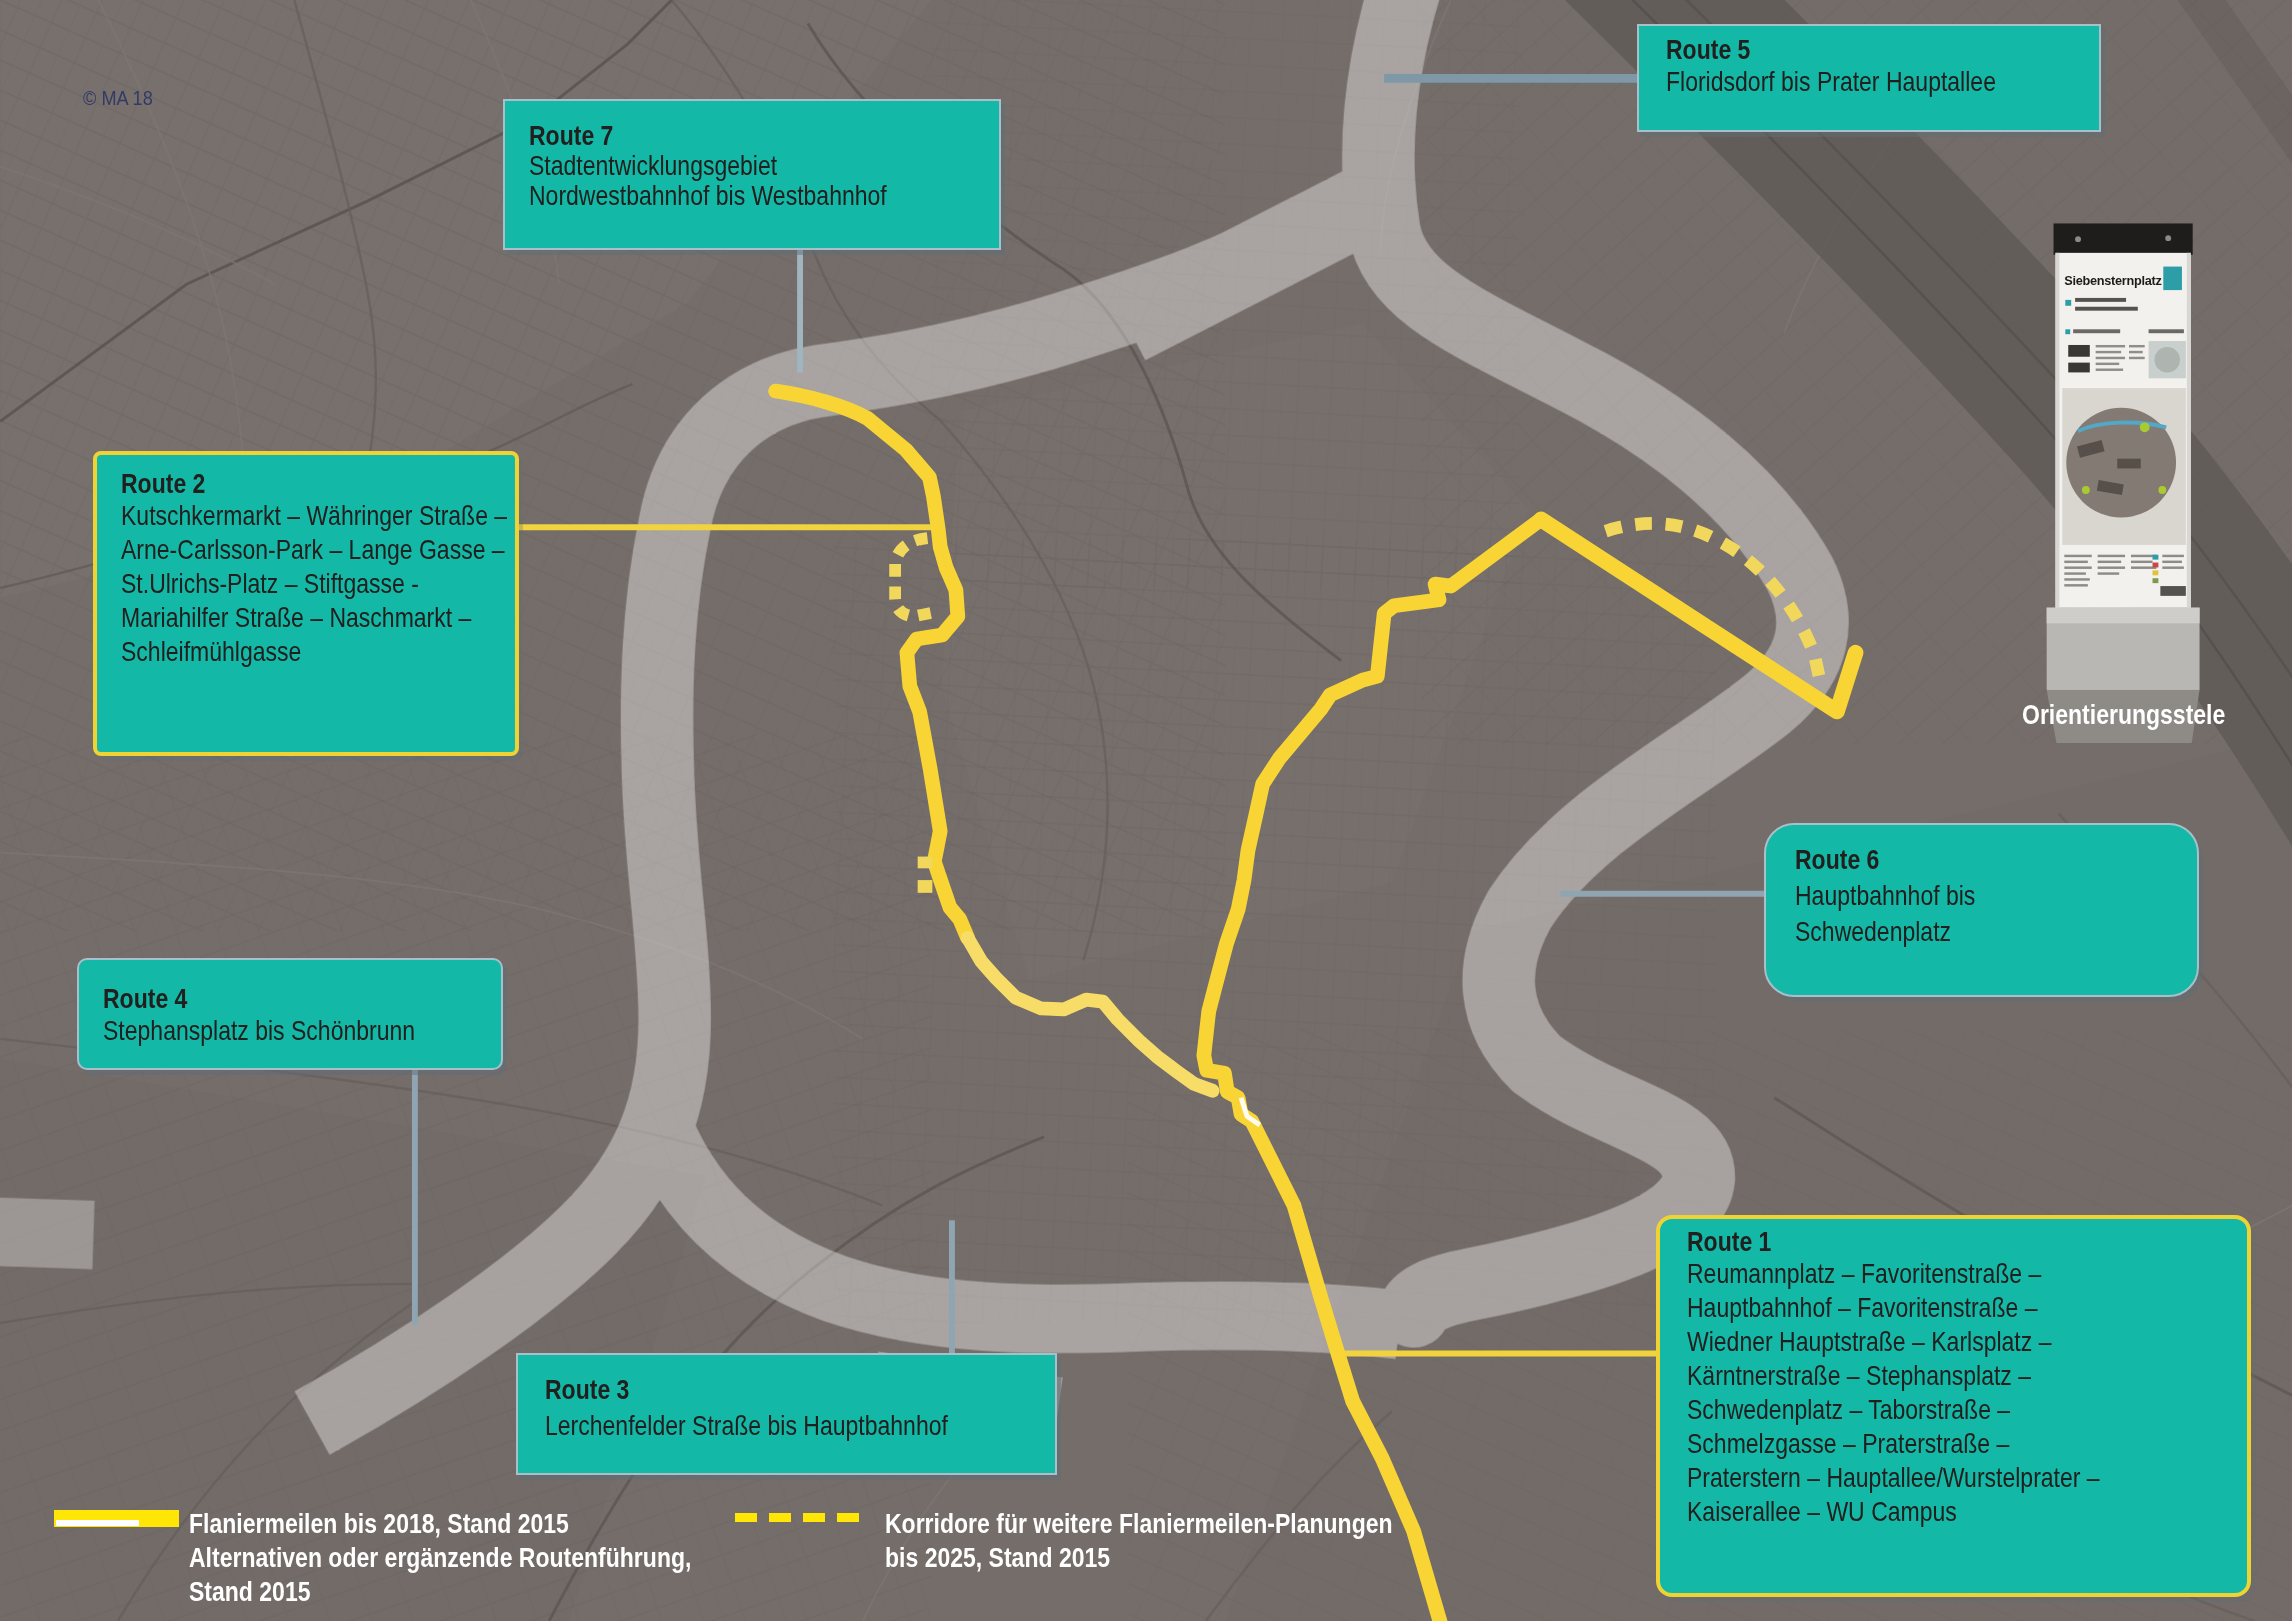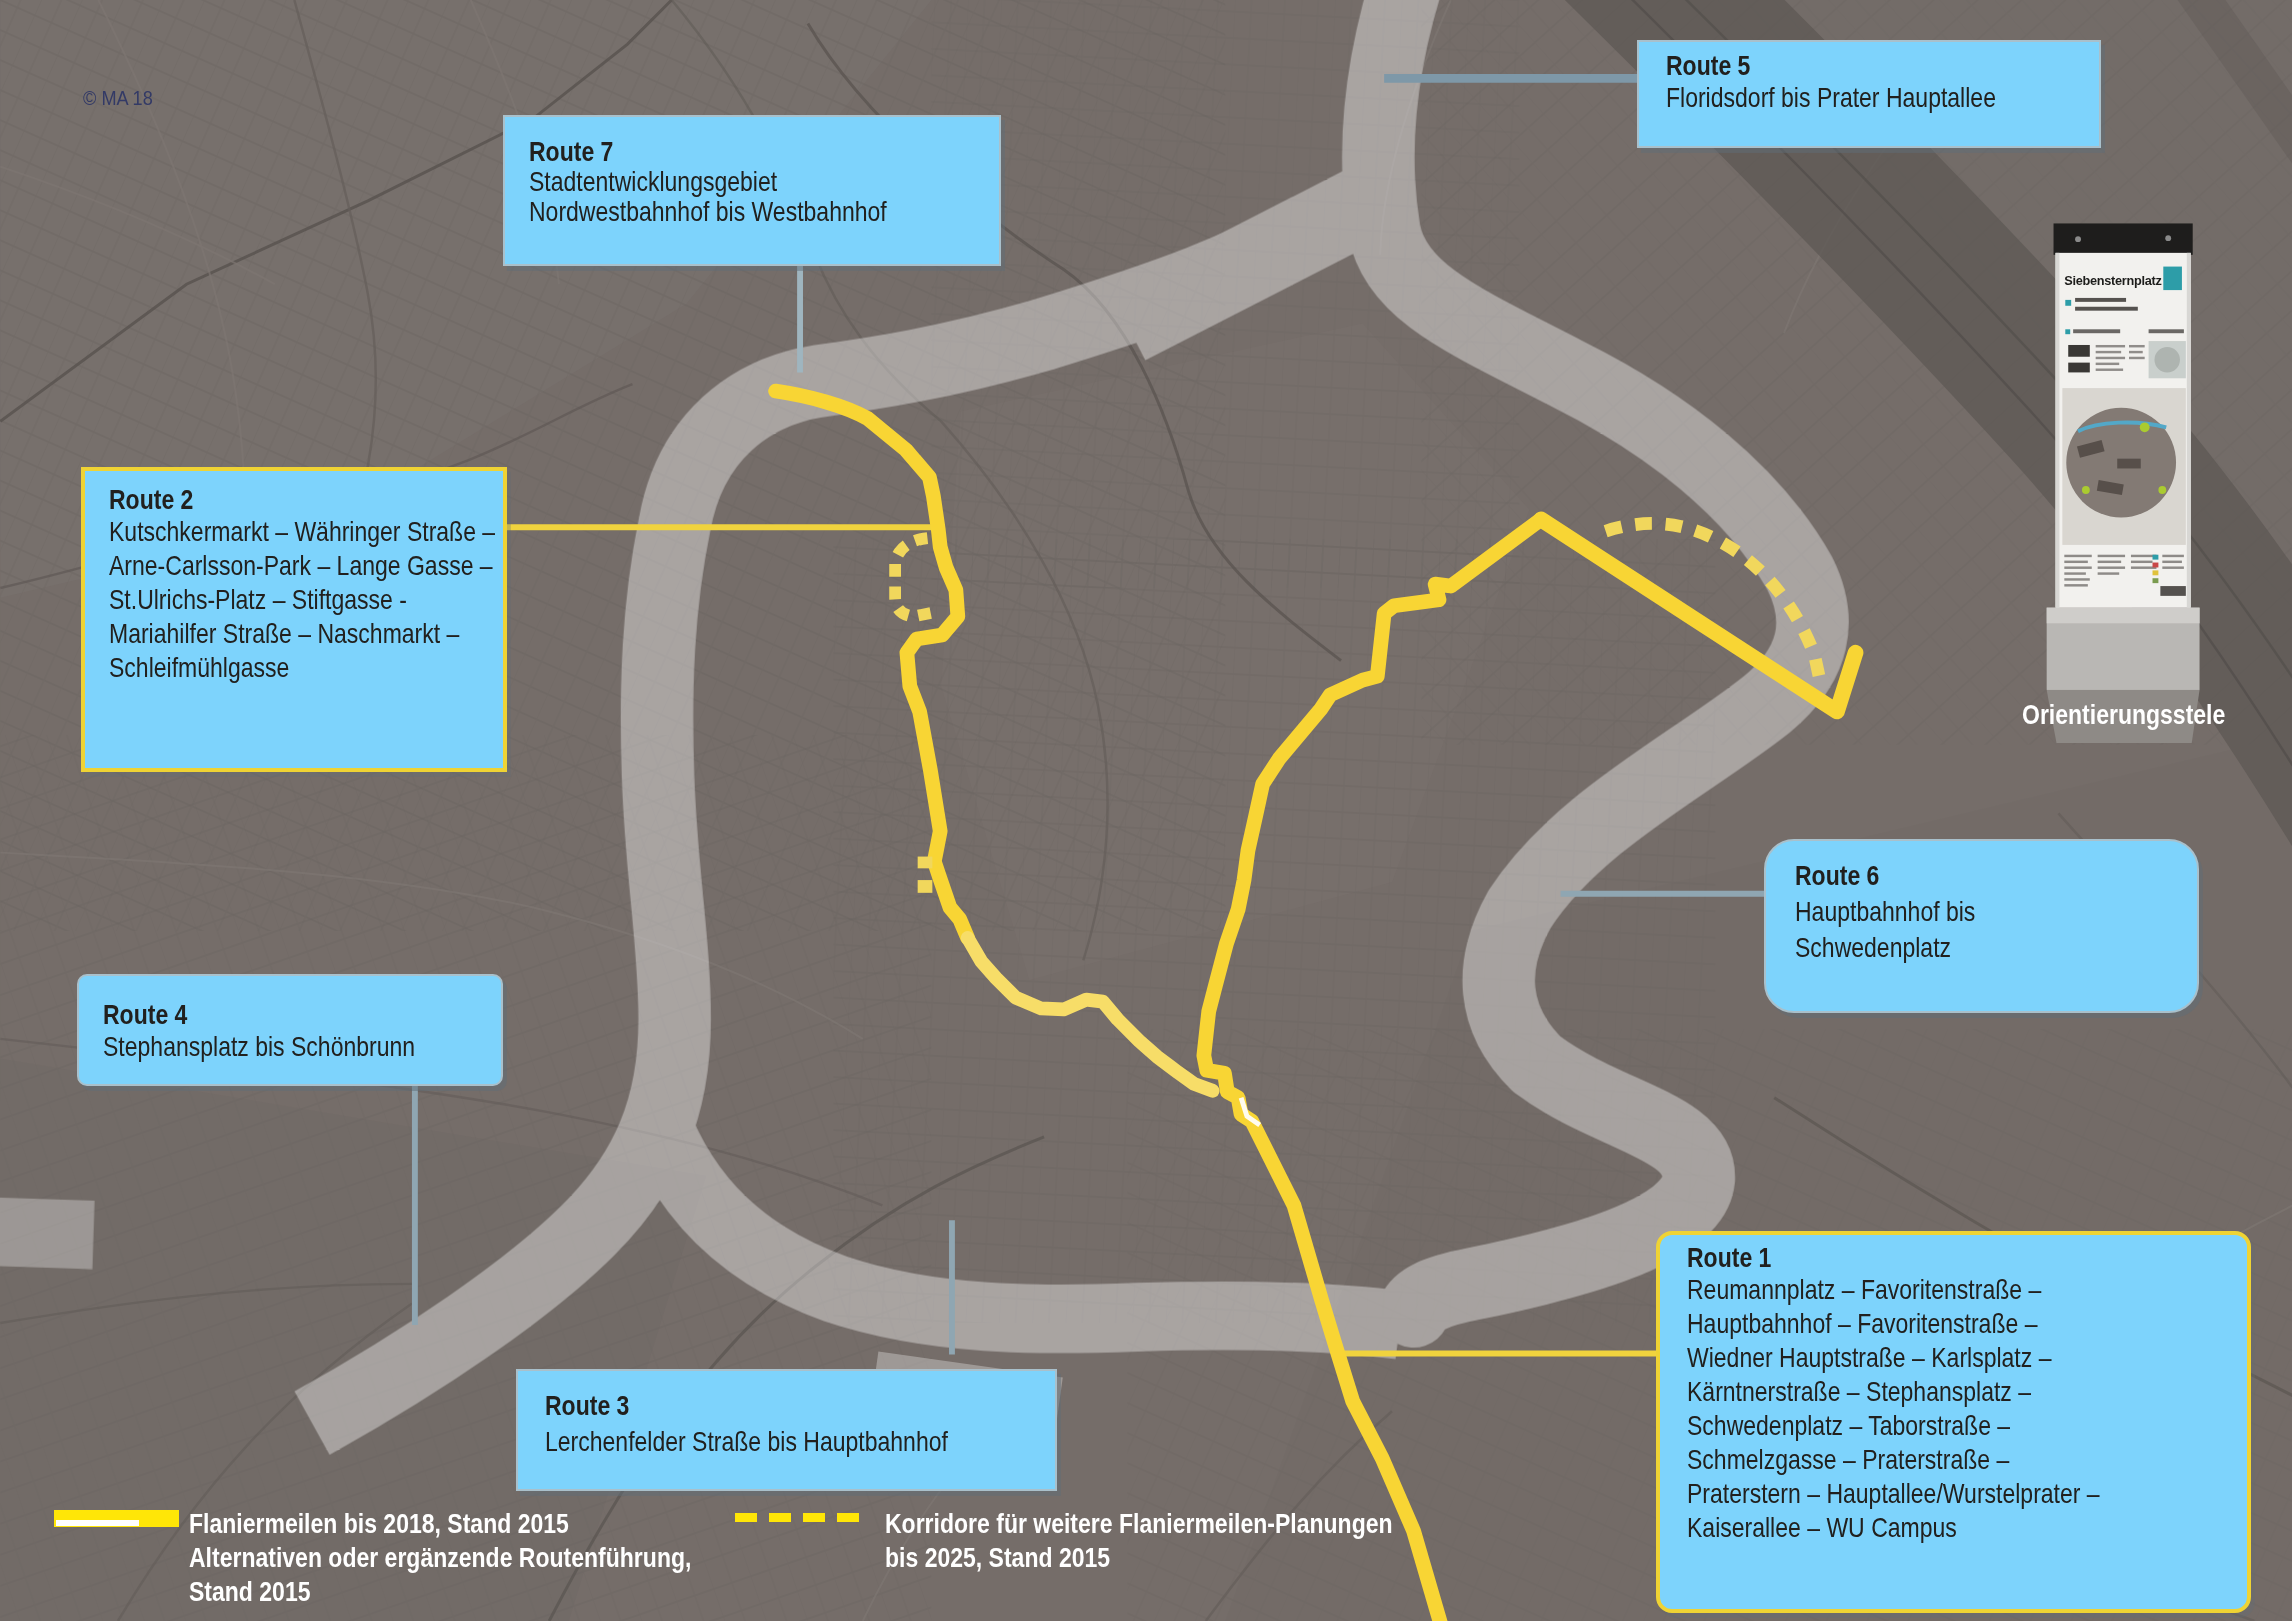--- a/index.html
+++ b/index.html
@@ -1,18 +1,18 @@
 <!DOCTYPE html>
 <html><head>
 <meta charset="utf-8">
 <style>
   html,body{margin:0;padding:0;}
   body{width:2293px;height:1621px;overflow:hidden;position:relative;
        font-family:"Liberation Sans", sans-serif;background:#756D69;}
-  .box{position:absolute;background:#7dd3fc;color:#21201E;margin-top:16px;}
+  .box{position:absolute;background:#14b8a6;color:#21201E;}
   .blue{border:2.9px solid #A9C0CB;box-shadow:3.9px 4.9px 0 rgba(96,110,120,.5);}
   .yell{border:4.9px solid #EFD334;box-shadow:3.9px 4.9px 0 rgba(96,110,120,.3);}
   .tx{transform:scaleX(0.84);transform-origin:0 0;}
   .box h3{margin:0;font-size:27.4px;line-height:30px;font-weight:bold;white-space:nowrap;}
   .box p{margin:0;font-size:27.4px;line-height:34px;font-weight:normal;white-space:nowrap;}
   .wt{position:absolute;color:#fff;font-weight:bold;font-size:27.4px;line-height:34px;
       transform:scaleX(0.84);transform-origin:0 0;white-space:nowrap;}
   #b7 p{line-height:30px;}
   #b6 p{line-height:36px;} #b6 h3{margin-bottom:3.9px;}
   #b3 p{line-height:35px;} #b3 h3{margin-bottom:3.9px;}
@@ -221,21 +221,21 @@
     </div>
 </div>
 
 <div id="b5" class="box blue" style="left:1637px;top:23.5px;width:419px;height:77px;padding:9.8px 14.7px 17.6px 26.5px;">
 <div class="tx">
       <h3>Route 5</h3>
 <p>Floridsdorf bis Prater Hauptallee</p>
     </div>
 </div>
 
-<div id="b2" class="box yell" style="left:81px;top:451px;width:380px;height:266px;padding:13.7px 14.7px 17.6px 23.5px;">
+<div id="b2" class="box yell" style="left:93px;top:451px;width:380px;height:266px;padding:13.7px 14.7px 17.6px 23.5px;border-radius:8px;">
 <div class="tx">
       <h3>Route 2</h3>
 <p>Kutschkermarkt – Währinger Straße –<br>Arne-Carlsson-Park – Lange Gasse –<br>St.Ulrichs-Platz – Stiftgasse -<br>Mariahilfer Straße – Naschmarkt –<br>Schleifmühlgasse</p>
     </div>
 </div>
 
 <div id="b4" class="box blue" style="left:77px;top:958px;width:384px;height:67px;padding:23.5px 14.7px 17.6px 23.5px;border-radius:10px;">
 <div class="tx">
       <h3>Route 4</h3>
 <p>Stephansplatz bis Schönbrunn</p>

